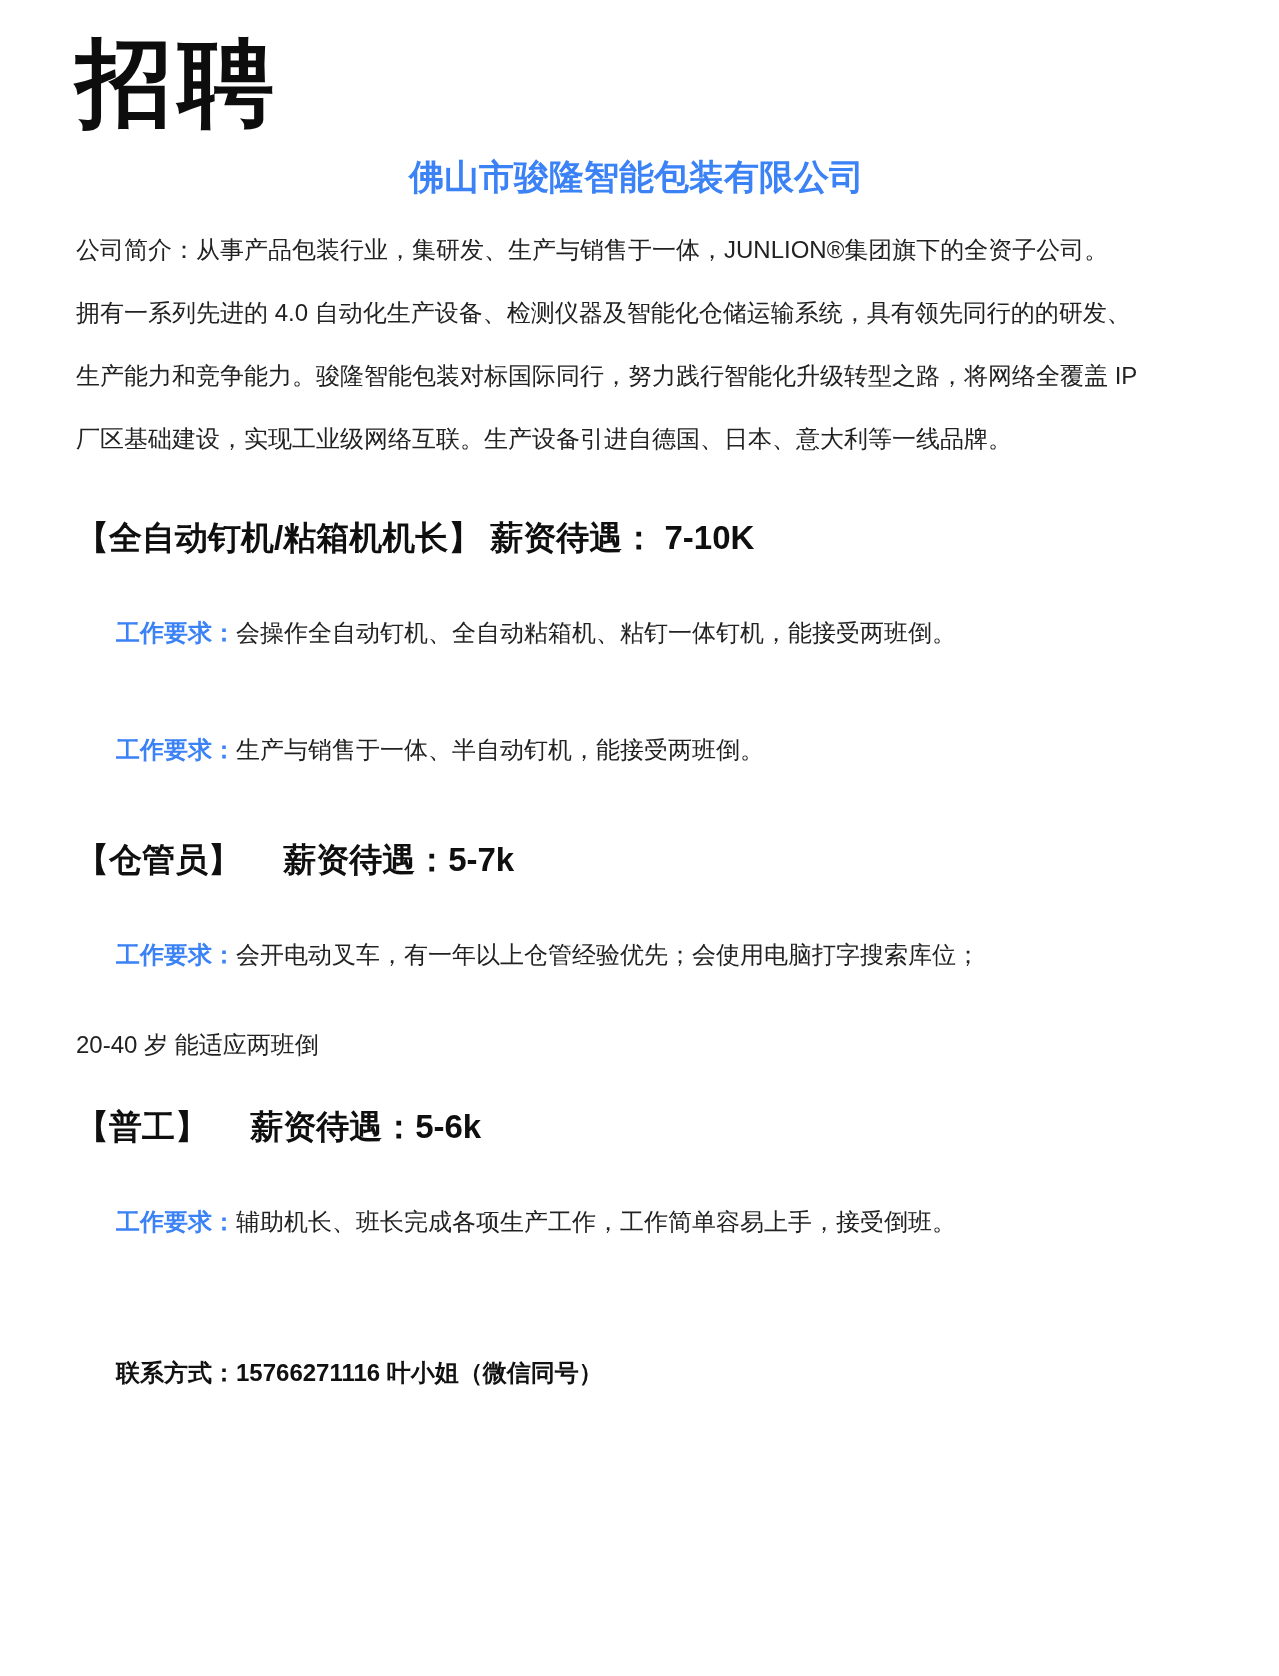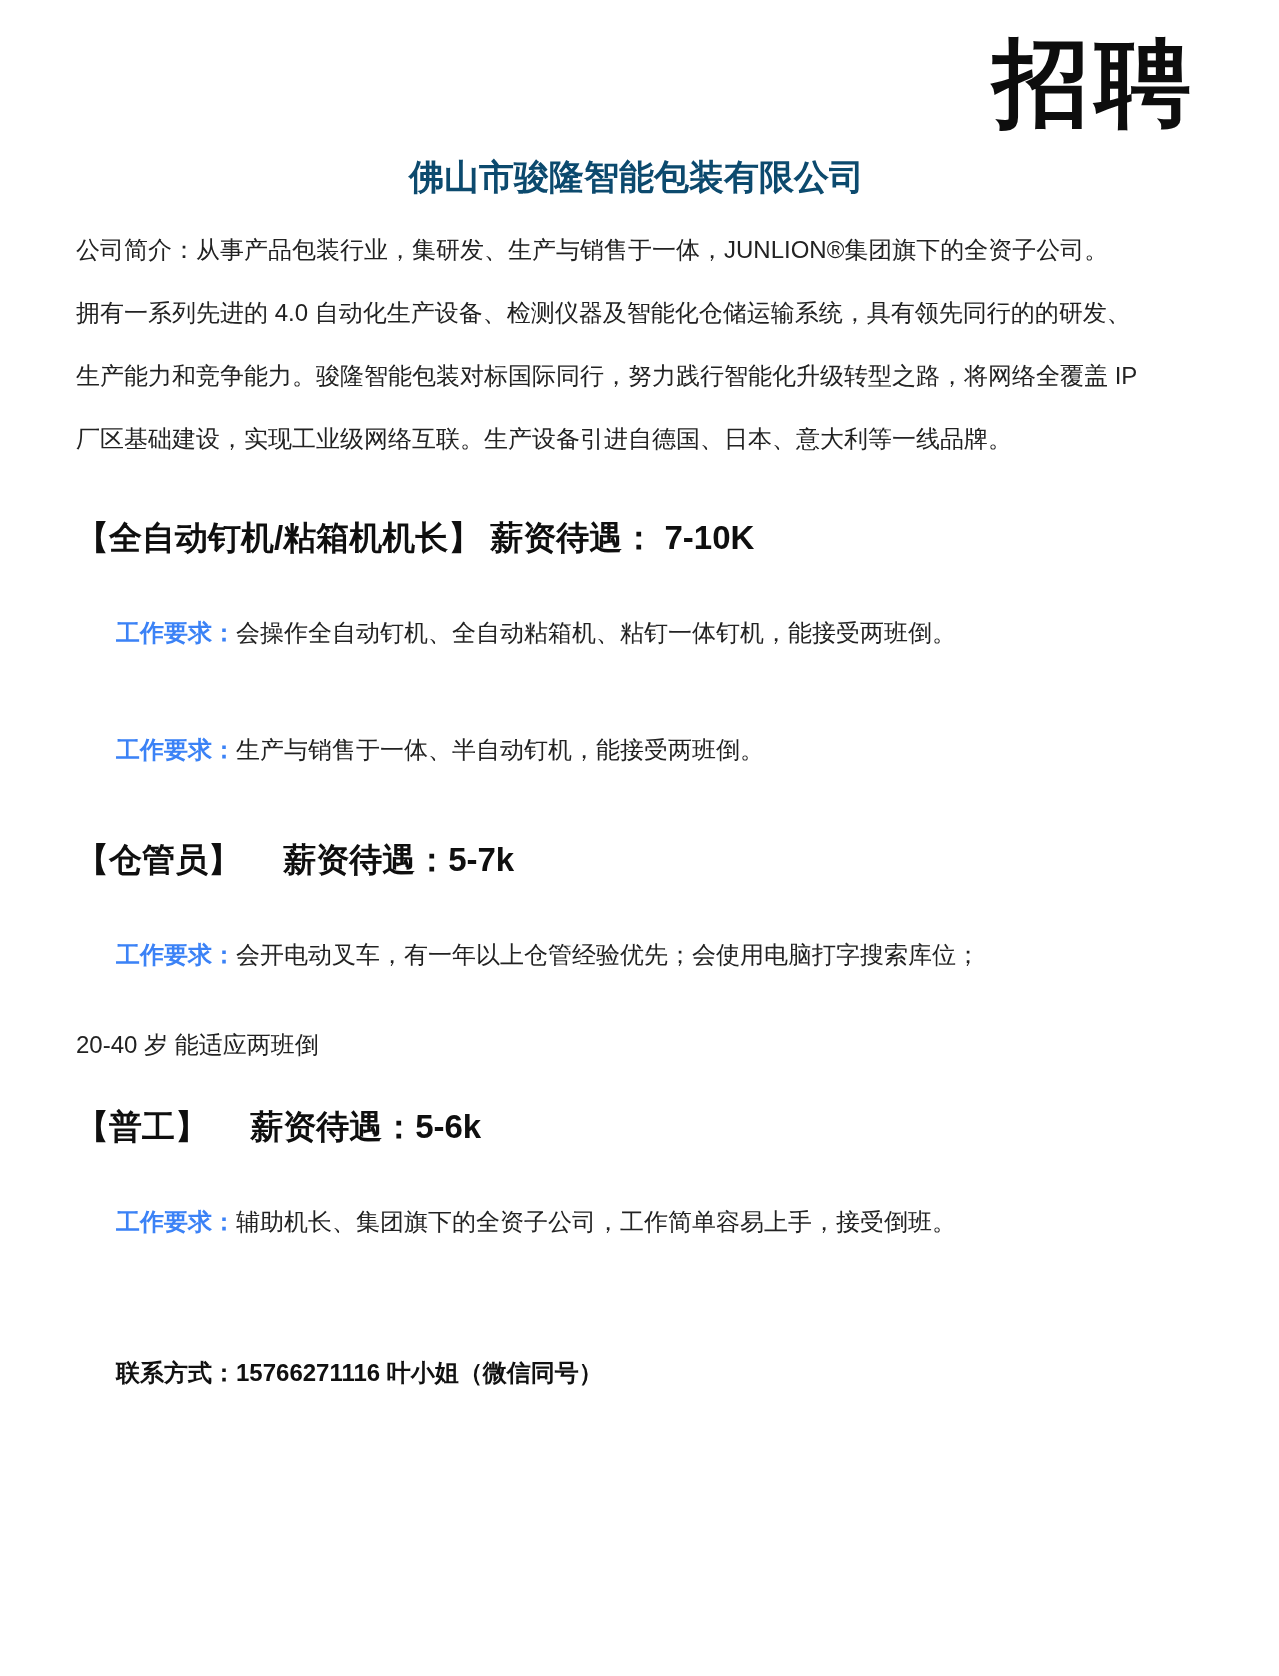--- a/index.html
+++ b/index.html
@@ -18,31 +18,31 @@
     width: 1279px;
     min-height: 1676px;
     padding: 30px 82px 40px 76px;
     background: #ffffff;
   }
   .doc-title {
     margin: 0;
     font-size: 96px;
     line-height: 106px;
     font-weight: 900;
-    text-align: right;
+    text-align: left;
     letter-spacing: 6px;
     color: #0d0d0d;
   }
   .company-name {
     margin: 20px 0 0 0;
     font-size: 35px;
     line-height: 42px;
     font-weight: 700;
     text-align: center;
-    color: #0c4a6e;
+    color: #3b82f6;
   }
   .intro {
     margin-top: 20px;
   }
   .intro-line {
     font-size: 24px;
     line-height: 63px;
     font-weight: 400;
     white-space: pre-wrap;
     color: #222222;
@@ -119,21 +119,21 @@
     <h3 class="job-heading">【仓管员】　 薪资待遇：5-7k</h3>
     <div class="job-req">
       <span class="req-label">工作要求：</span><span>会开电动叉车，有一年以上仓管经验优先；会使用电脑打字搜索库位；</span>
     </div>
     <div class="req-extra">20-40 岁 能适应两班倒</div>
   </section>
 
   <section>
     <h3 class="job-heading">【普工】　 薪资待遇：5-6k</h3>
     <div class="job-req">
-      <span class="req-label">工作要求：</span><span>辅助机长、集团旗下的全资子公司，工作简单容易上手，接受倒班。</span>
+      <span class="req-label">工作要求：</span><span>辅助机长、班长完成各项生产工作，工作简单容易上手，接受倒班。</span>
     </div>
   </section>
 
   <div class="footer-block">
     <div class="footer-line">
       <span>联系方式：</span><span>15766271116 叶小姐（微信同号）</span>
     </div>
 
   </div>
 

